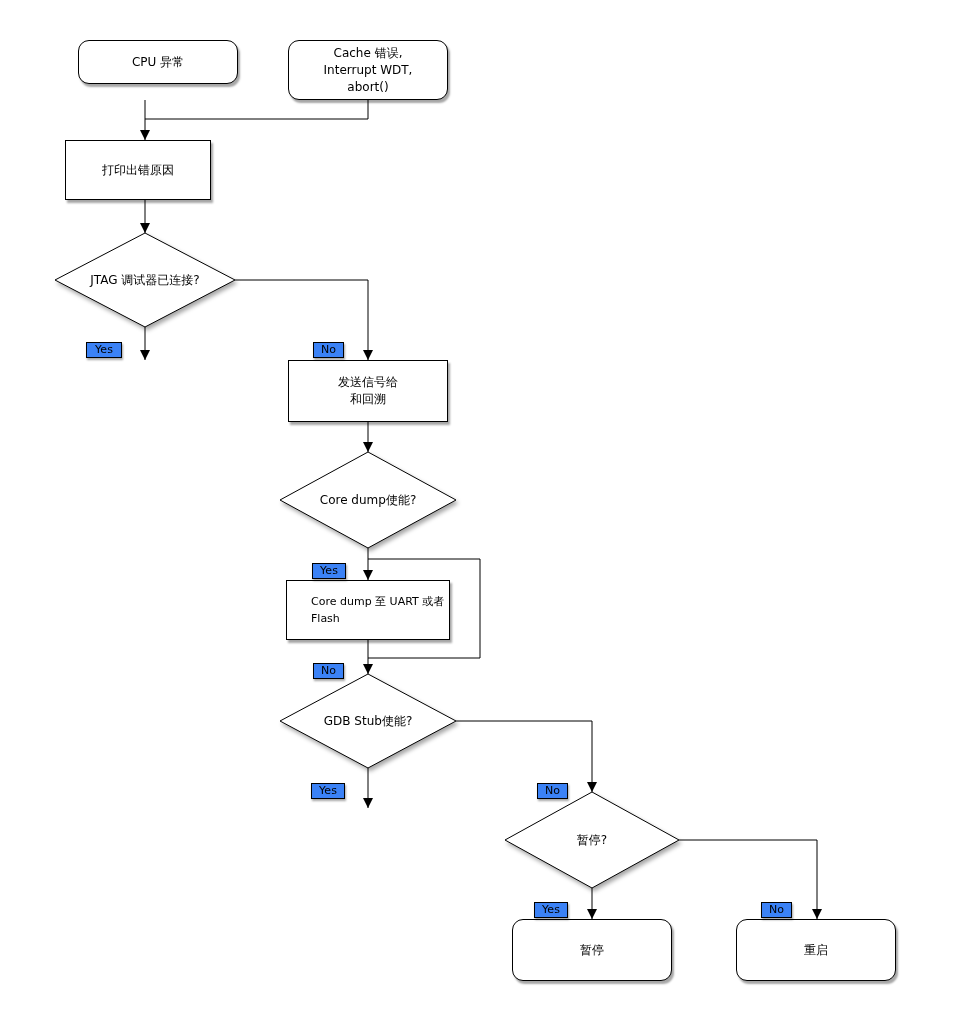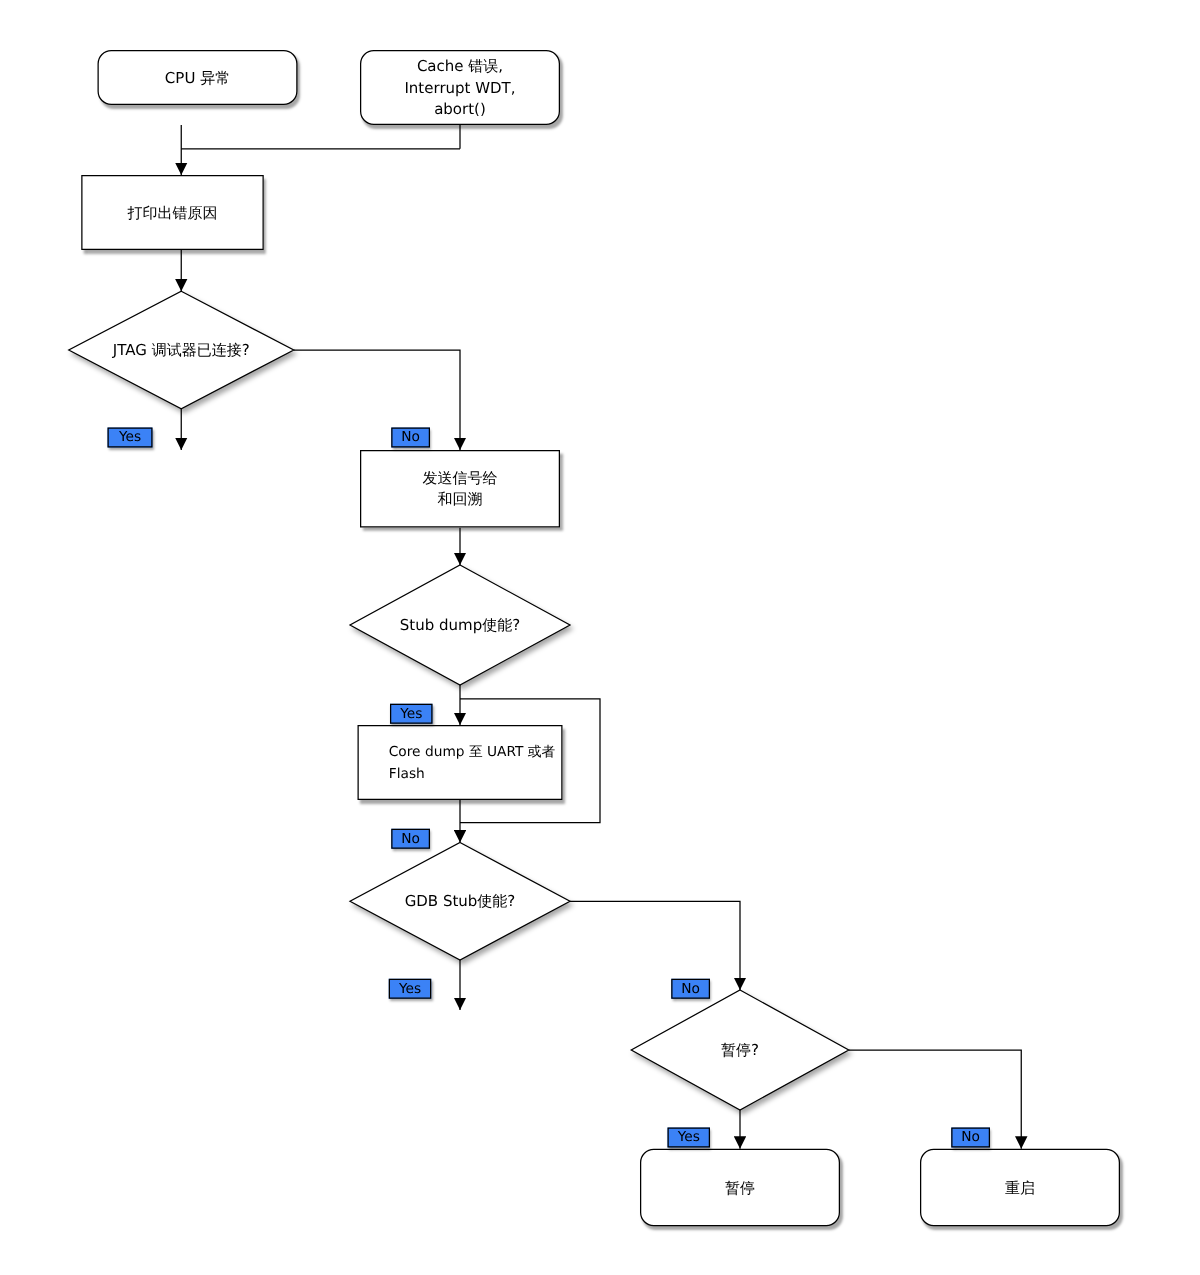--- a/index.html
+++ b/index.html
@@ -100,21 +100,21 @@
     <span>已连接?</span>
   </div>
 
 
   <div class="node" style="left:288px;top:360px;width:160px;height:62px">
     <span>发送信号给</span>
     <span>和回溯</span>
   </div>
 
   <div class="dtext" style="left:280px;top:452px;width:176px;height:96px">
-    <span>Stub dump</span>
+    <span>Core dump</span>
     <span>使能?</span>
   </div>
 
   <div class="node small-text" style="left:286px;top:580px;width:164px;height:60px">
     <span>Core dump 至 UART 或者 Flash</span>
   </div>
 
   <div class="dtext" style="left:280px;top:674px;width:176px;height:94px">
     <span>GDB Stub</span>
     <span>使能?</span>

